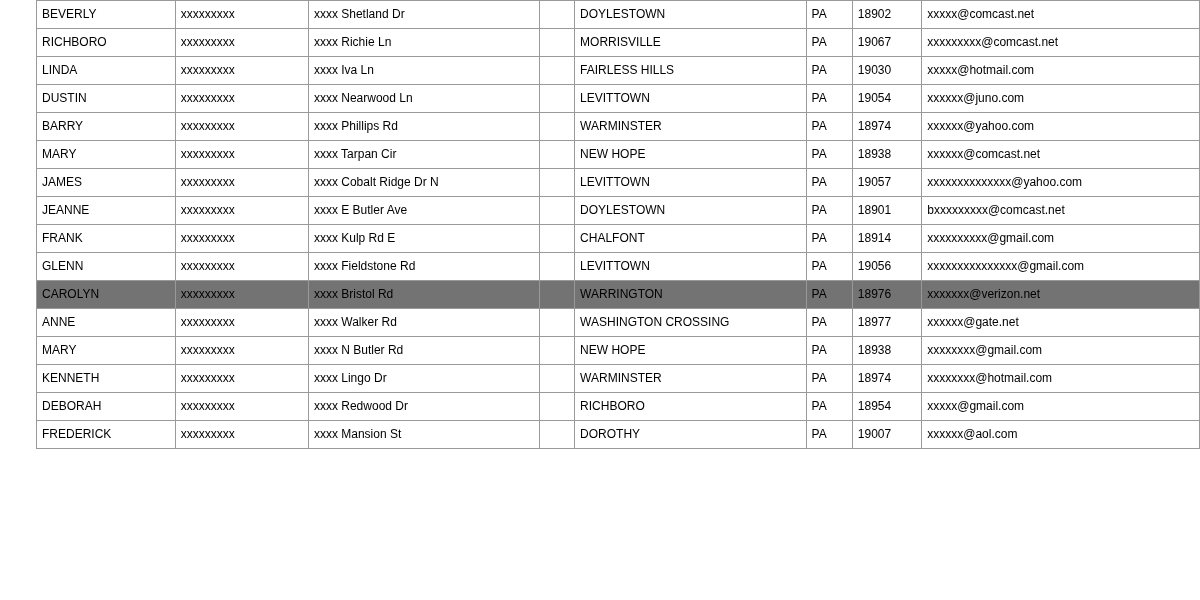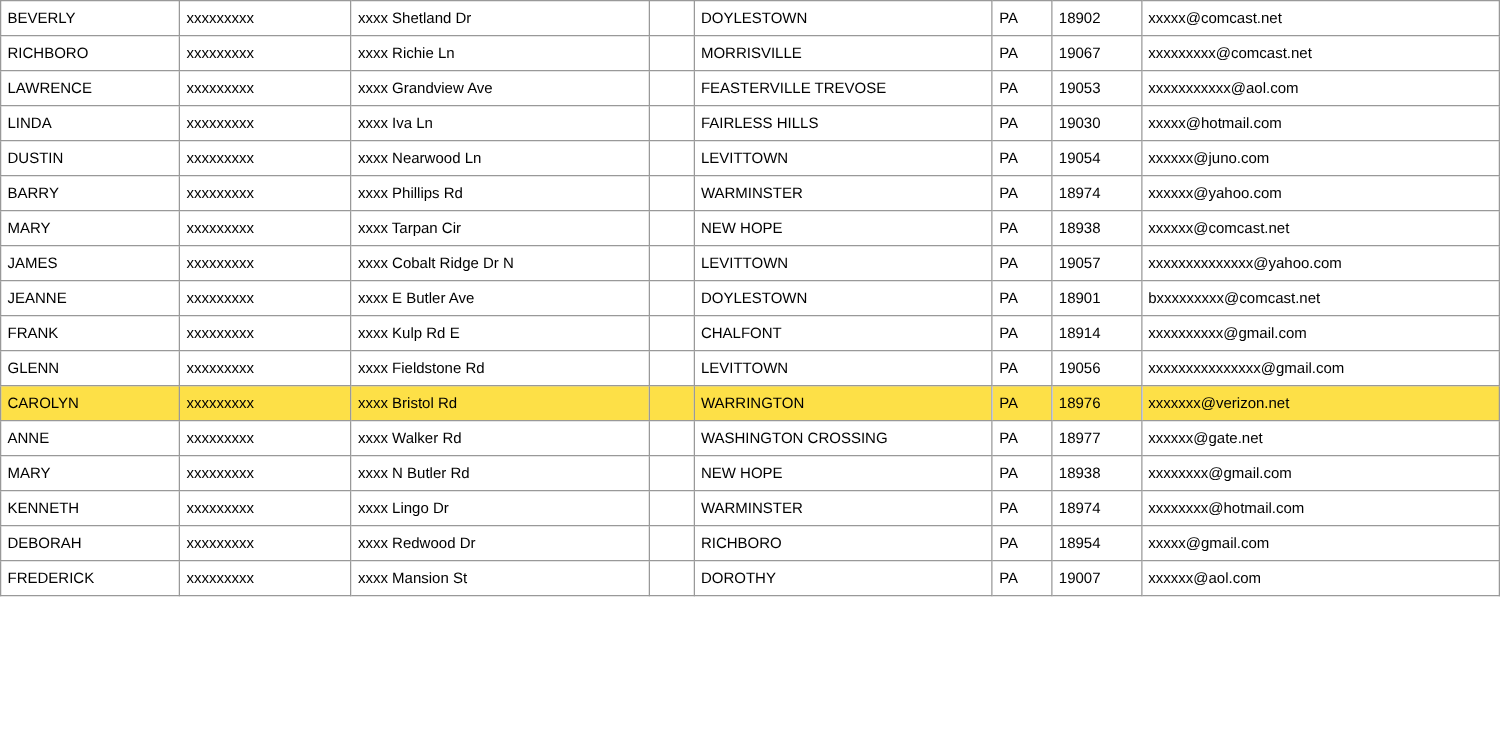--- a/index.html
+++ b/index.html
@@ -5,20 +5,21 @@
     * { margin: 0; padding: 0; box-sizing: border-box; }
     body {
       background: #fff;
       font-family: Arial, sans-serif;
       font-size: 12px;
     }
     .table-container {
       width: 1200px;
       height: 600px;
       overflow: hidden;
+      padding-left: 36px;
     }
     table {
       width: 100%;
       border-collapse: collapse;
       table-layout: fixed;
     }
     th, td {
       border: 1px solid #999;
       padding: 3px 5px;
       white-space: nowrap;
@@ -33,21 +34,21 @@
       line-height: 1.4;
     }
     col.col-first { width: 120px; }
     col.col-second { width: 115px; }
     col.col-third { width: 200px; }
     col.col-fourth { width: 30px; }
     col.col-city { width: 200px; }
     col.col-state { width: 40px; }
     col.col-zip { width: 60px; }
     col.col-email { width: 240px; }
-    .row-carolyn td { background: #fde047; margin-left: 12px; }
+    .row-carolyn td { background: #737373; margin-left: 12px; }
   </style>
 </head>
 <body>
 
 <div class="table-container">
   <table>
     <colgroup>
       <col class="col-first">
       <col class="col-second">
       <col class="col-third">
@@ -72,30 +73,20 @@
           <td>RICHBORO</td>
           <td>xxxxxxxxx</td>
           <td>xxxx Richie Ln</td>
           <td></td>
           <td>MORRISVILLE</td>
           <td>PA</td>
           <td>19067</td>
           <td>xxxxxxxxx@comcast.net</td>
         </tr>
         <tr>
-          <td>LAWRENCE</td>
-          <td>xxxxxxxxx</td>
-          <td>xxxx Grandview Ave</td>
-          <td></td>
-          <td>FEASTERVILLE TREVOSE</td>
-          <td>PA</td>
-          <td>19053</td>
-          <td>xxxxxxxxxxx@aol.com</td>
-        </tr>
-        <tr>
           <td>LINDA</td>
           <td>xxxxxxxxx</td>
           <td>xxxx Iva Ln</td>
           <td></td>
           <td>FAIRLESS HILLS</td>
           <td>PA</td>
           <td>19030</td>
           <td>xxxxx@hotmail.com</td>
         </tr>
         <tr>

